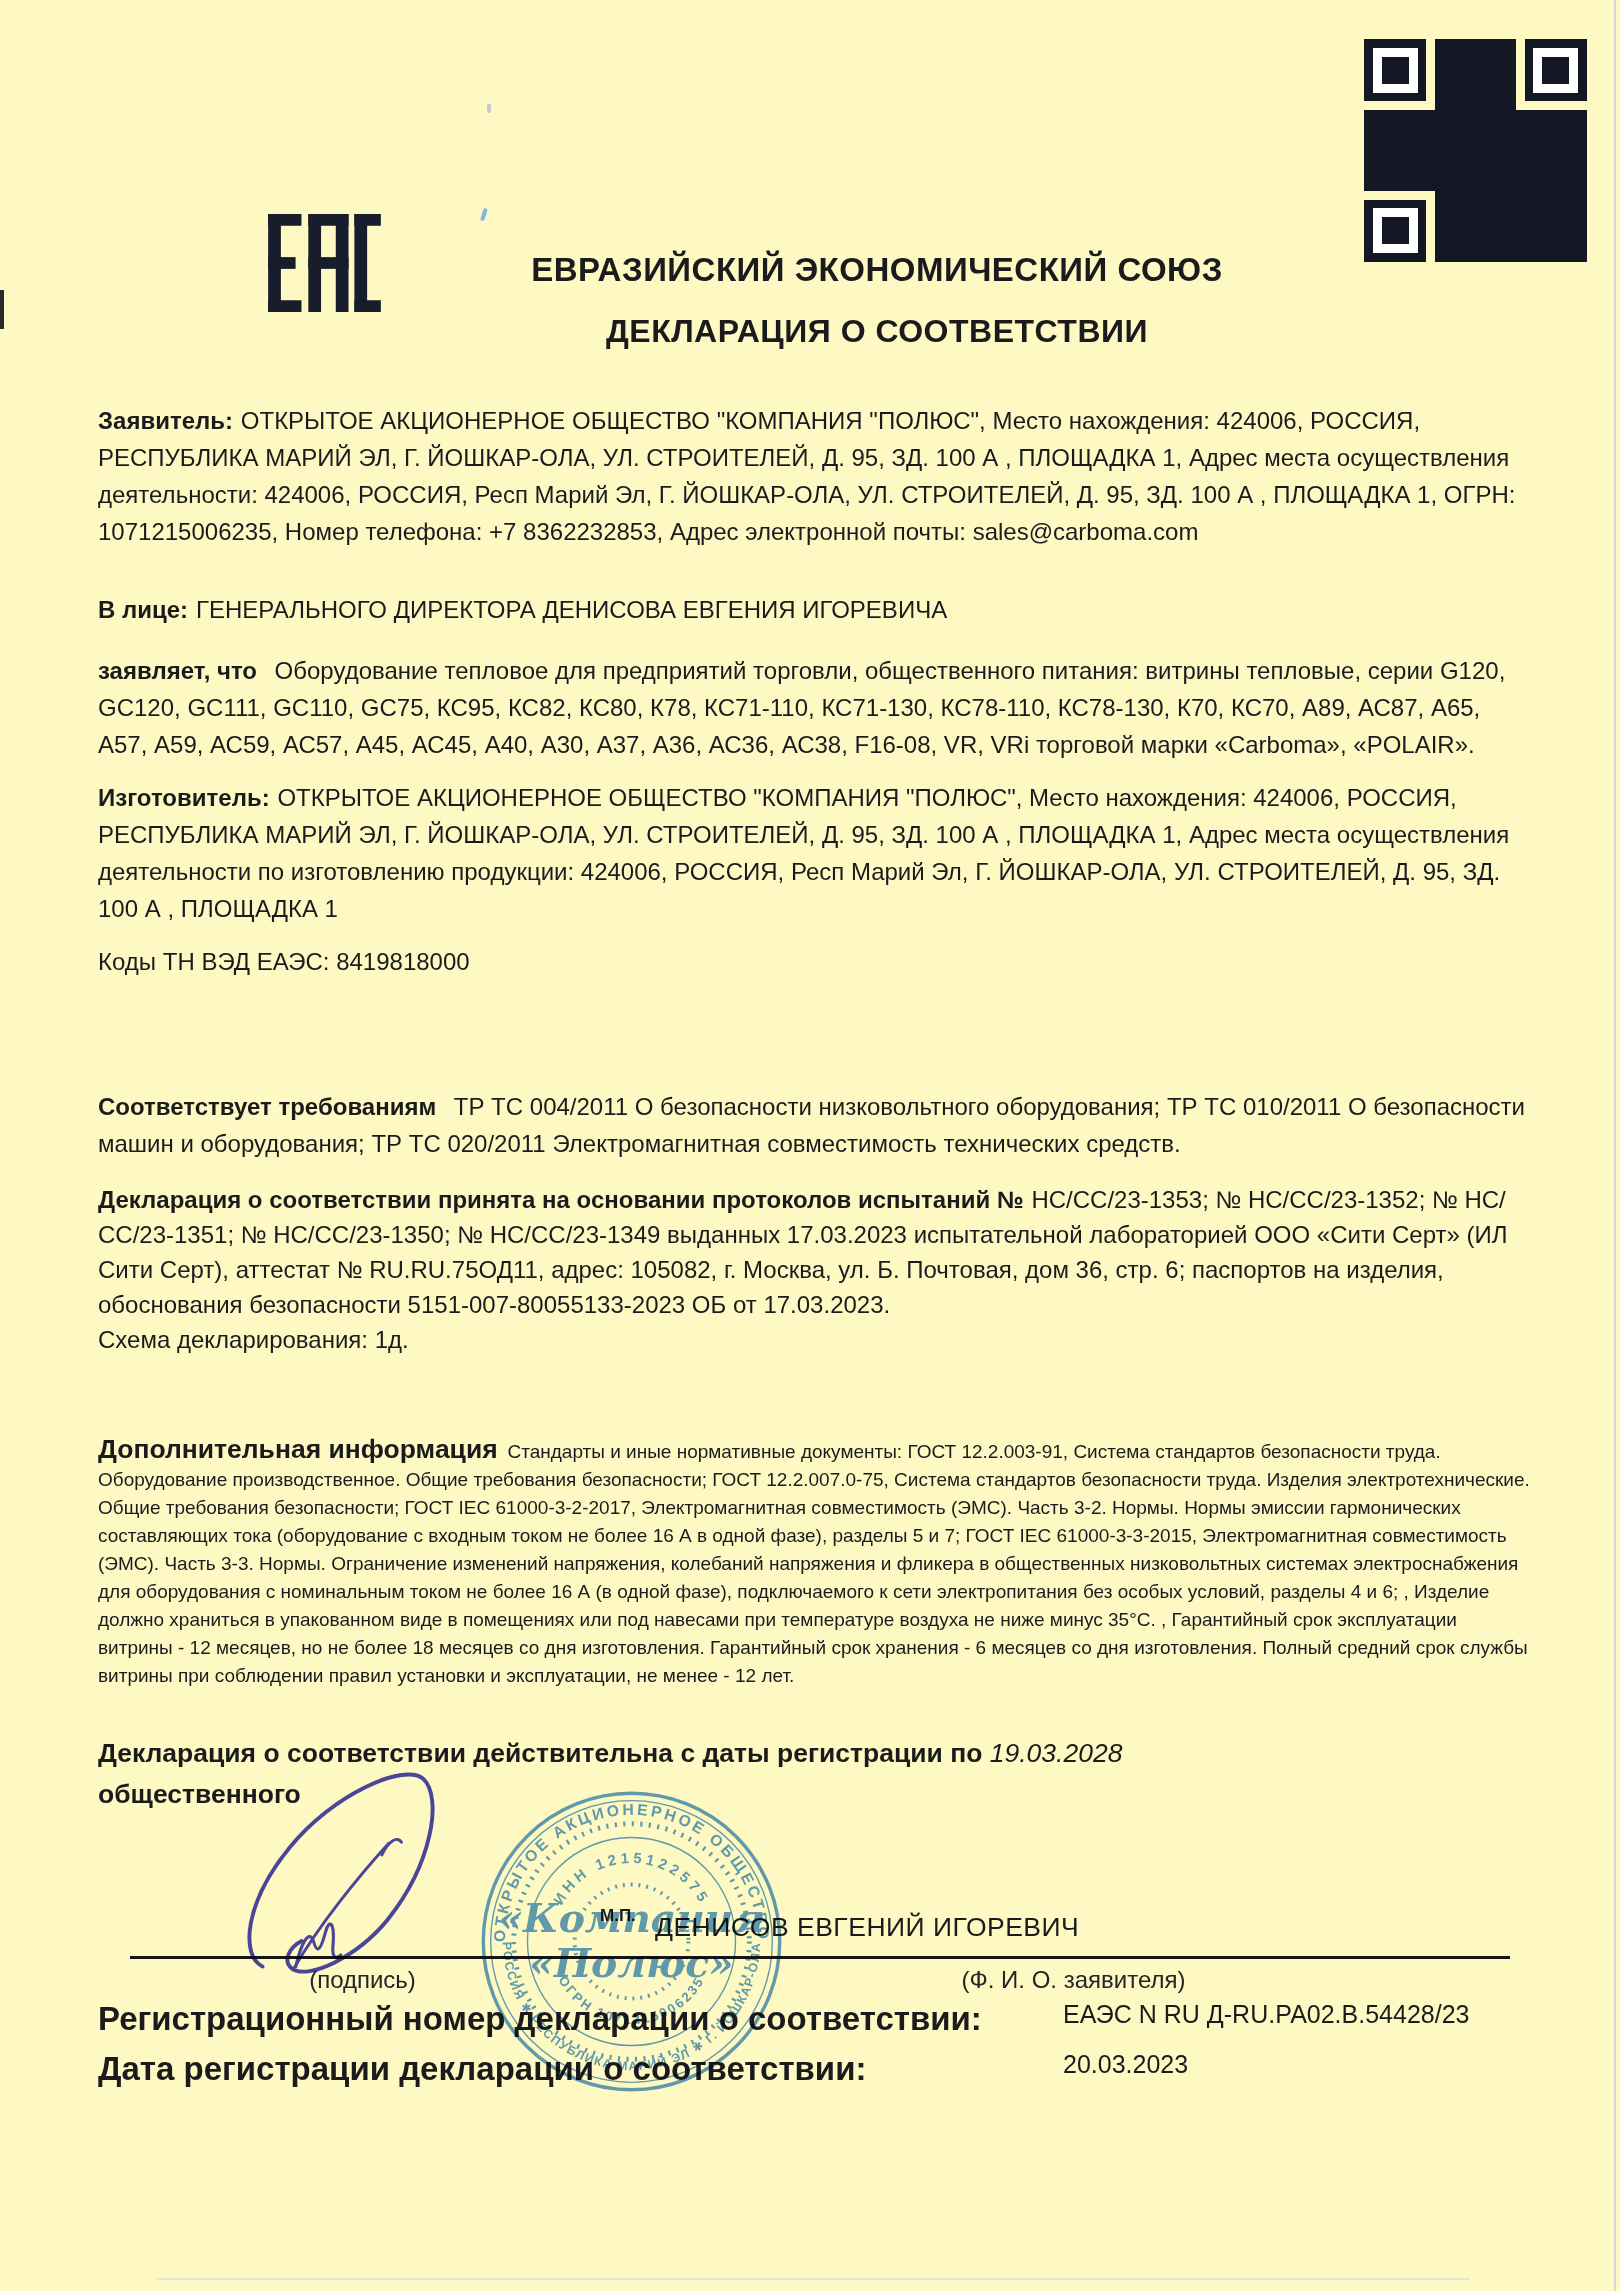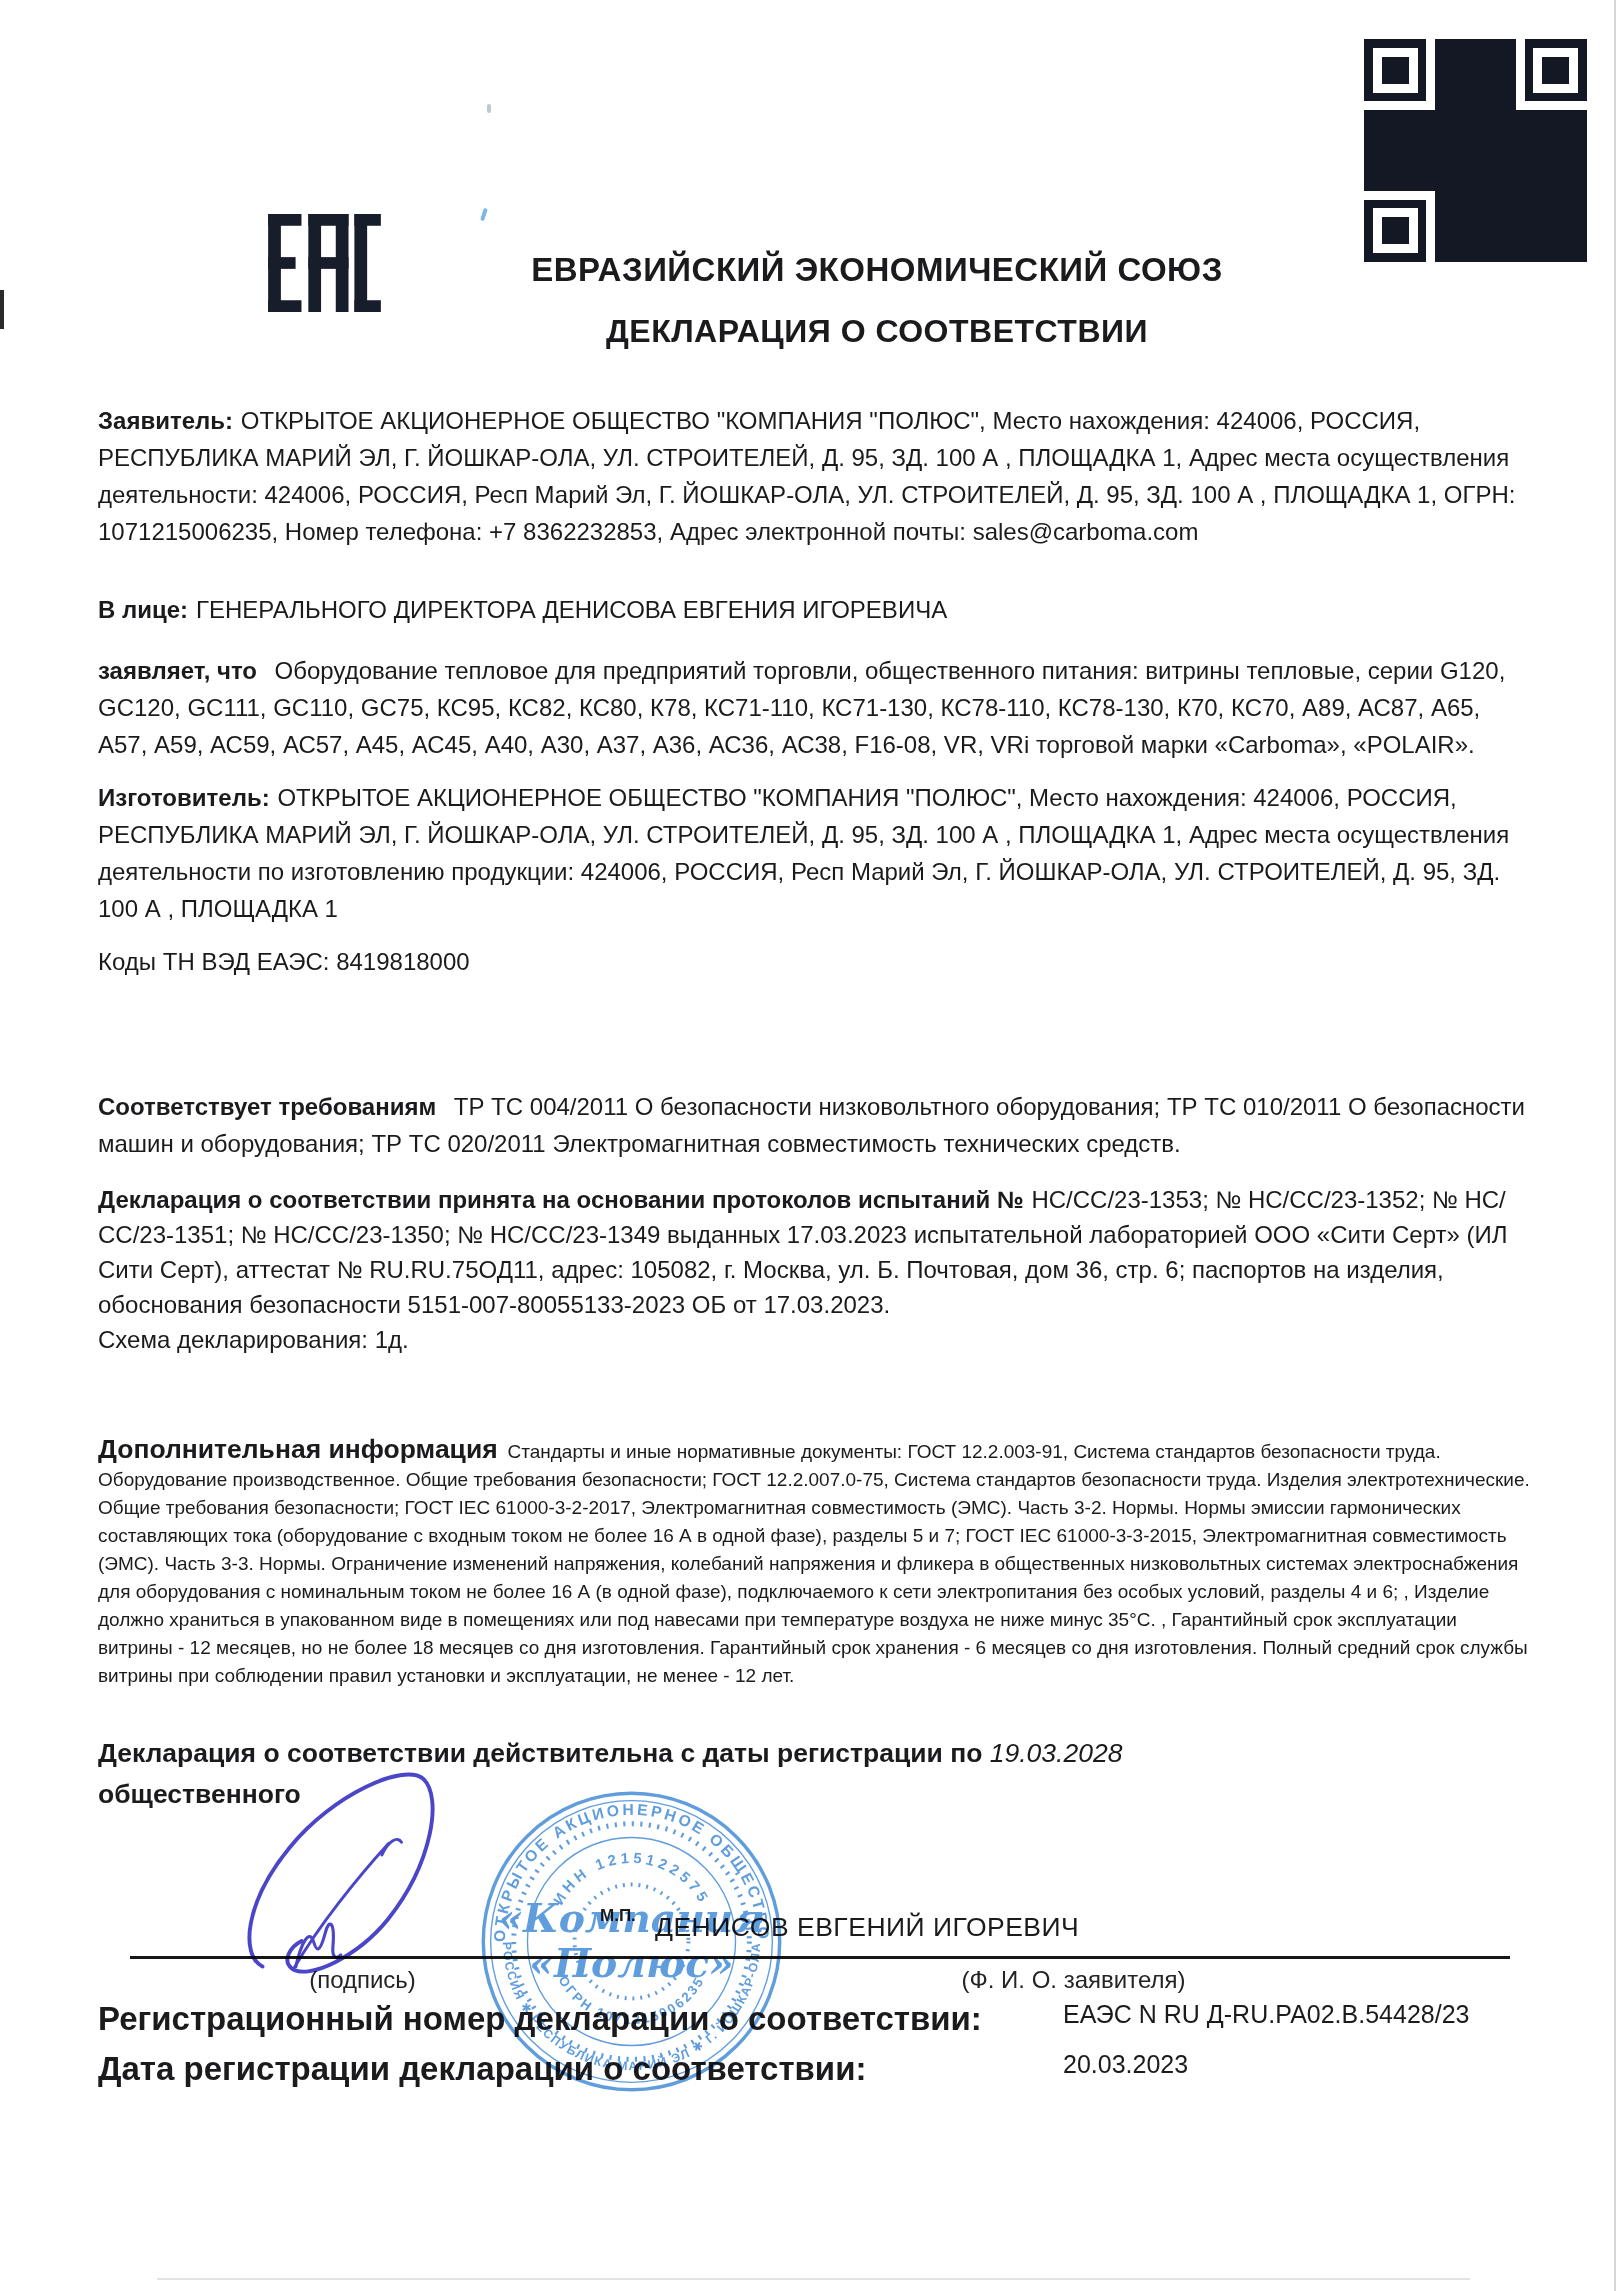--- a/index.html
+++ b/index.html
@@ -1,17 +1,17 @@
 <!DOCTYPE html>
 <html style="--stamp-blue: #4a8fd9; --sig-blue: #3a36c2;"><head>
 <meta charset="utf-8">
 <style>
   html,body{margin:0;padding:0;background:#9a9a9a;}
   .page{
-    position:relative;width:1620px;height:2292px;background:#ffffff;
+    position:relative;width:1620px;height:2292px;background:#fef9c3;
     font-family:"Liberation Sans","DejaVu Sans",sans-serif;color:#1b1b1e;
     overflow:hidden;margin:0 auto;
   }
   .abs{position:absolute;}
   .para{left:98px;width:1433px;font-size:24px;line-height:37px;text-align:left;}
   .lbl{font-weight:bold;margin-right:7.8px;text-align:right;}
   .lbl-wide{font-weight:bold;margin-right:17.6px;}
   
   .titles{left:382px;top:251px;width:990px;text-align:center;}
   .title1{font-size:33px;font-weight:bold;letter-spacing:0.5px;}

